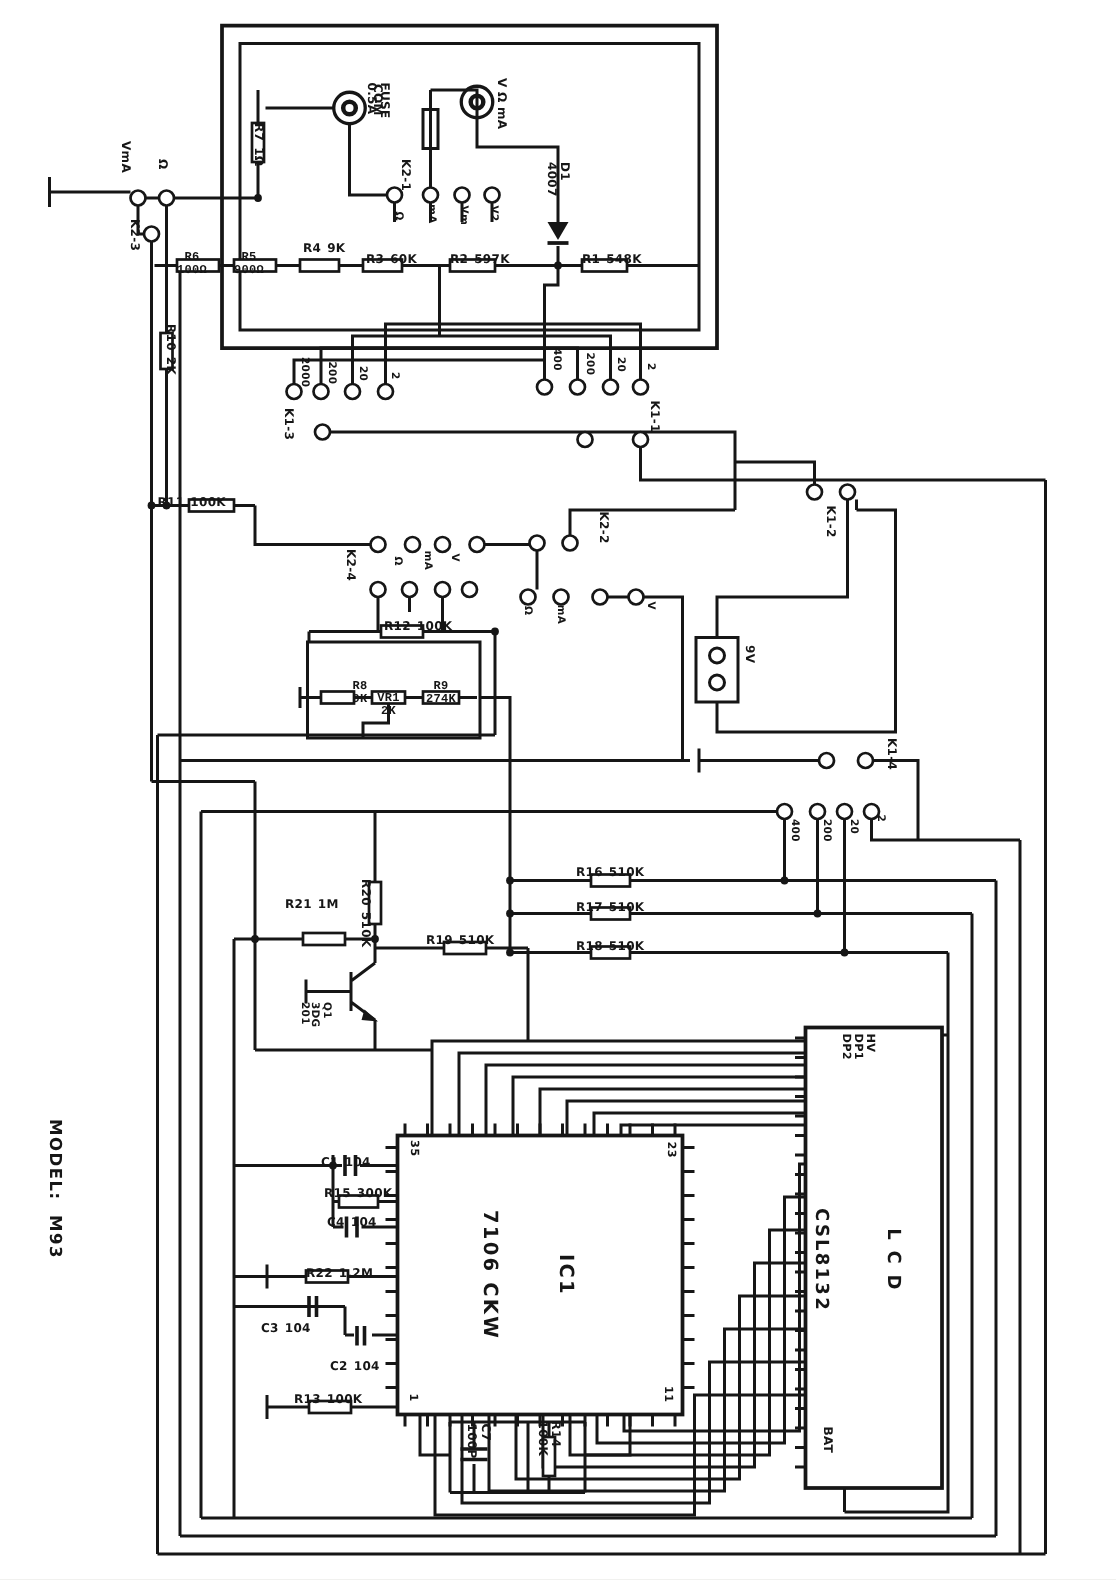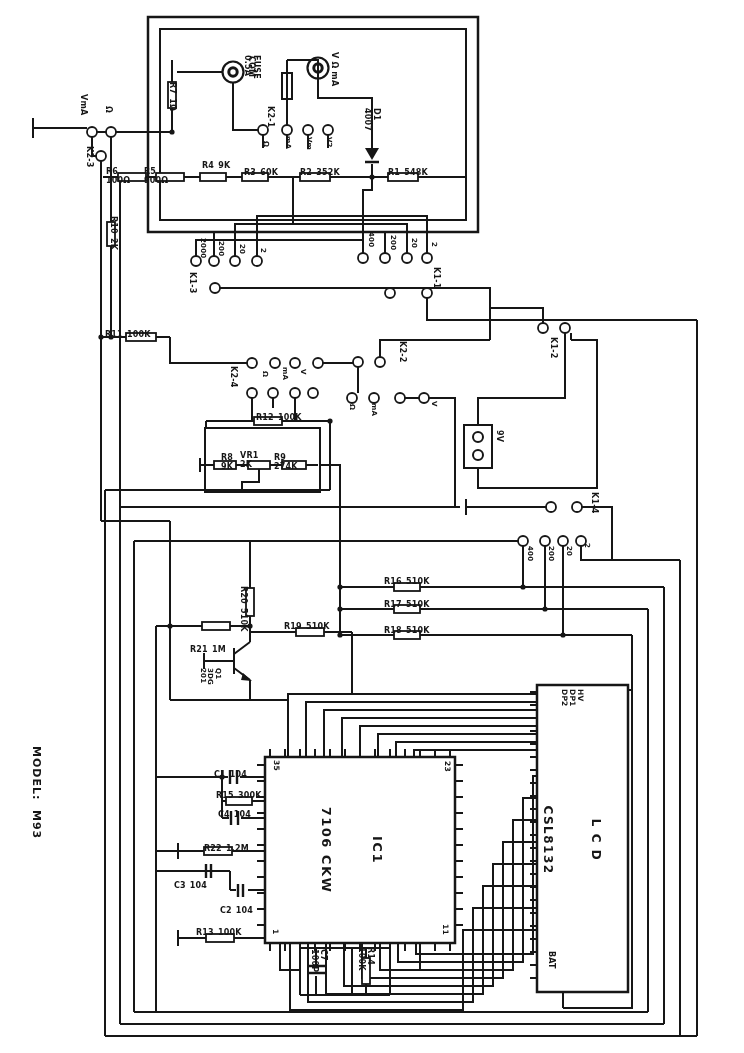--- a/index.html
+++ b/index.html
@@ -8,21 +8,21 @@
   svg.wiring{position:absolute;left:0;top:0;}
   .lbl{position:absolute;font:700 8px/8.5px "DejaVu Sans",sans-serif;letter-spacing:.2px;
        color:#161616;white-space:pre;}
   .rot{transform-origin:0 0;transform:rotate(90deg);}
   .s7{font-size:7px;line-height:7.5px;}
   .s75{font-size:7.5px;line-height:8px;}
   .s11{font-size:11px;line-height:12px;letter-spacing:1px;}
   .big{font-size:13px;line-height:17px;font-weight:700;letter-spacing:1.5px;text-align:center;}
   .lcdbig{font-size:12px;line-height:16px;font-weight:700;letter-spacing:1.5px;text-align:center;}
   .ctr{transform:translate(-50%,-50%) rotate(90deg);transform-origin:center center;}
-  .stack span{display:block;}
+  .stack span{display:block;text-align:center;font-family:Liberation Mono, monospace;}
   .pair span + span{margin-left:4px;}
   .blk span{display:block;}
 </style>
 </head>
 <body>
 
 <div id="page">
 
 <svg class="wiring" width="744" height="1053" viewBox="0 0 744 1053">
 
@@ -256,21 +256,21 @@
 <div class="lbl stack" style="left:144px;top:151px;width:44px">
   <span>R5</span><span>900Ω</span>
 </div>
 <div class="lbl pair" style="left:196px;top:153px">
   <span>R4</span><span>9K</span>
 </div>
 <div class="lbl pair" style="left:238px;top:160px">
   <span>R3</span><span>60K</span>
 </div>
 <div class="lbl pair" style="left:294px;top:160px">
-  <span>R2</span><span>352K</span>
+  <span>R2</span><span>597K</span>
 </div>
 <div class="lbl pair" style="left:382px;top:160px">
   <span>R1</span><span>548K</span>
 </div>
 
 <div class="lbl rot s7" style="left:206px;top:238px">2000</div>
 <div class="lbl rot s7" style="left:224px;top:241px">200</div>
 <div class="lbl rot s7" style="left:245px;top:244px">20</div>
 <div class="lbl rot s7" style="left:266px;top:248px">2</div>
 <div class="lbl rot" style="left:196px;top:272px">K1-3</div>
@@ -289,21 +289,21 @@
 <div class="lbl rot s7" style="left:355px;top:404px">Ω</div>
 <div class="lbl rot s7" style="left:377px;top:403px">mA</div>
 <div class="lbl rot s7" style="left:437px;top:401px">V</div>
 
 <div class="lbl pair" style="left:250px;top:405px">
   <span>R12</span><span>100K</span>
 </div>
 <div class="lbl stack" style="left:221px;top:437px;width:38px">
   <span>R8</span><span>9K</span>
 </div>
-<div class="lbl stack" style="left:240px;top:435px;width:38px">
+<div class="lbl stack" style="left:240px;top:445px;width:38px">
   <span>VR1</span><span>2K</span>
 </div>
 <div class="lbl stack" style="left:274px;top:437px;width:40px">
   <span>R9</span><span>274K</span>
 </div>
 <div class="lbl pair" style="left:99px;top:322px">
   <span>R11</span><span>100K</span>
 </div>
 
 <div class="lbl rot" style="left:557px;top:337px">K1-2</div>
@@ -322,21 +322,21 @@
 </div>
 <div class="lbl pair" style="left:378px;top:618px">
   <span>R18</span><span>510K</span>
 </div>
 <div class="lbl pair" style="left:278px;top:614px">
   <span>R19</span><span>510K</span>
 </div>
 <div class="lbl rot pair" style="left:256px;top:580px">
   <span>R20</span><span>510K</span>
 </div>
-<div class="lbl pair" style="left:184px;top:637px">
+<div class="lbl pair" style="left:184px;top:590px">
   <span>R21</span><span>1M</span>
 </div>
 <div class="lbl rot blk s7" style="left:236px;top:668px">
   <span>Q1</span><span>3DG</span><span>201</span>
 </div>
 
 <div class="lbl big ctr" style="left:360px;top:850px">
   <span style="display:block">IC1</span>
   <span style="display:block">7106 CKW</span>
 </div>

